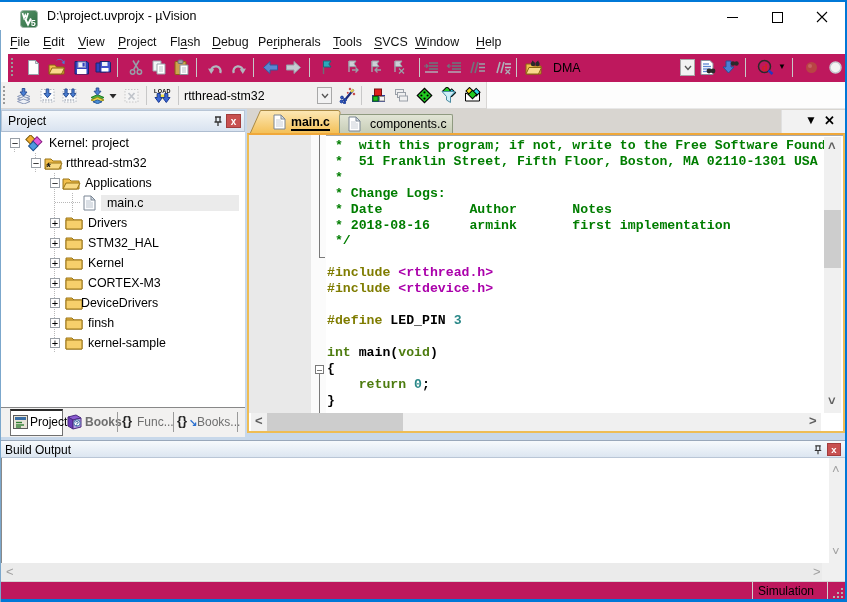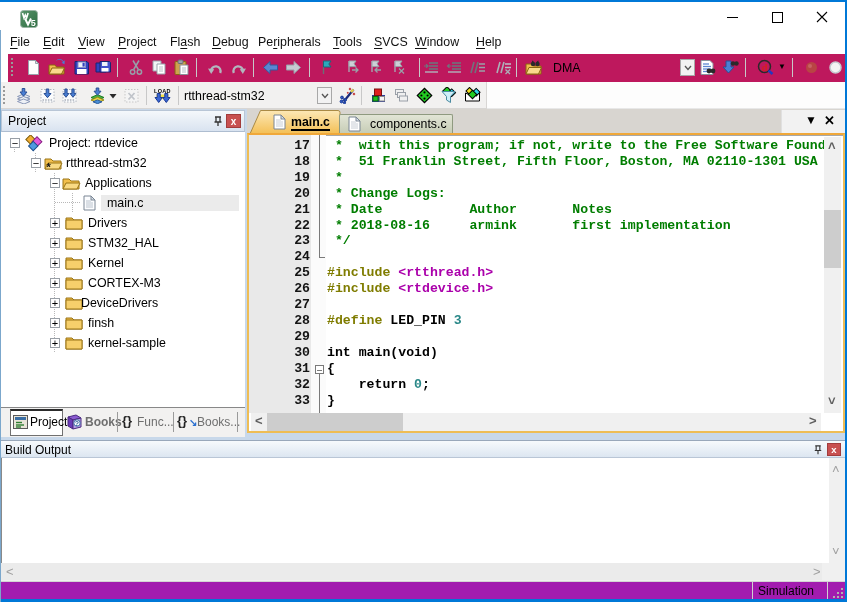--- a/index.html
+++ b/index.html
@@ -43,35 +43,35 @@
 #tabbar { position:absolute; left:0; top:0; width:598px; height:26px; background:#d8d5d0; }
 #edframe { position:absolute; left:0; top:24px; width:598px; height:300px; background:#fff; border:2px solid #eebd55; border-top:2px solid #f0a83a; }
 #gutter { position:absolute; left:0; top:0; width:62px; height:278px; background:#e9e9e9; }
 #foldcol { position:absolute; left:62px; top:0; width:15px; height:278px; background:#fbfbfb; }
 #lnums { position:absolute; left:0; top:3px; width:61px; height:272px; font-family:"Liberation Mono", monospace; font-size:13.2px; font-weight:bold; color:#141414; text-align:right; line-height:15.9px; }
 #code { position:absolute; left:78px; top:3px; width:497px; height:272px; overflow:hidden; font-family:"Liberation Mono", monospace; font-size:13.2px; font-weight:bold; line-height:15.9px; white-space:pre; color:#000; }
 .fold { position:absolute; background:#7a7a7a; }
 .cm { color:#007d00; } 
 .pp { color:#7f7c00; } 
 .hd { color:#ab00ab; } 
-.kw { color:#000000; } 
+.kw { color:#4d7c0f; } 
 .nm { color:#2a8888; } 
 
 #ed-vsb { position:absolute; right:2px; top:2px; width:17px; height:276px; background:#f0f0f0; }
 #ed-hsb { position:absolute; left:2px; bottom:0px; width:570px; height:18px; background:#f0f0f0; }
 
 #bout { position:absolute; left:0; top:440px; width:847px; height:141px; background:#f0f0f0; }
 #bo-head { position:absolute; left:0; top:0; width:847px; height:18px;
   background:linear-gradient(#f7fafc, #dce6f1); border-top:1px solid #99a8ba; border-bottom:1px solid #b9c6d6;
   font-size:12px; color:#000; }
 #bo-body { position:absolute; left:1px; top:18px; width:828px; height:105px; background:#fff; border-left:1px solid #898989;}
 #bo-vsb { position:absolute; left:829px; top:18px; width:14px; height:105px; background:#f0f0f0; }
 #bo-hsb { position:absolute; left:1px; top:123px; width:821px; height:17px; background:#ebebeb; }
 
-#status { position:absolute; left:0; top:581px; width:847px; height:22px; background:#a21caf; border-top:1px solid #d4d4d4; font-size:12px; color:#000; }
+#status { position:absolute; left:0; top:581px; width:847px; height:22px; background:#be185d; border-top:1px solid #d4d4d4; font-size:12px; color:#000; }
 #bottomborder { position:absolute; left:0; top:599px; width:847px; height:3px; background:#0078d7; }
 #rightborder { position:absolute; right:0; top:0; width:2px; height:602px; background:#0078d7; }
 #leftborder { position:absolute; left:0; top:30px; width:1px; height:572px; background:#7ba7cc; }
 .chev { font-family:"Liberation Sans"; color:#5f5f5f; font-size:13px; font-weight:bold; line-height:12px; }
 .lt { color:#9f9f9f; font-weight:normal; }
 </style>
 </head>
 <body>
 <div id="titlebar">
   <svg id="title-ico" viewBox="0 0 18 18">
@@ -79,20 +79,21 @@
         <linearGradient id="gic" x1="0" y1="0" x2="1" y2="1">
           <stop offset="0" stop-color="#58936a"></stop>
           <stop offset="1" stop-color="#2e6e42"></stop>
         </linearGradient>
       </defs>
       <rect x="0.5" y="0.5" width="17" height="17" rx="3" fill="url(#gic)" stroke="#9ab5a4"></rect>
       <path d="M2.5 3 l1.5 5 1.3-3 1.3 3 1.5-5" fill="none" stroke="#fff" stroke-width="1.6"></path>
       <path d="M5 8.5 L8 14.5 L11 8.5" fill="none" stroke="#fff" stroke-width="2"></path>
       <text x="13.3" y="16" font-size="9" font-weight="bold" fill="#fff" text-anchor="middle" font-family="Liberation Sans">5</text>
     </svg>
+  <div id="title-txt">D:\project.uvprojx - µVision</div>
   <svg class="capbtn" style="left:710px" viewBox="0 0 45 30">
       <path d="M17 15.5 H28" stroke="#000" stroke-width="1"></path>
     </svg>
   <svg class="capbtn" style="left:755px" viewBox="0 0 45 30">
       <rect x="17.5" y="10.5" width="10" height="10" fill="none" stroke="#000" stroke-width="1"></rect>
     </svg>
   <svg class="capbtn" style="left:800px" viewBox="0 0 45 30">
       <path d="M17 10 L27 20 M27 10 L17 20" stroke="#000" stroke-width="1.1"></path>
     </svg>
 </div>
@@ -423,21 +424,21 @@
 
       <div class="trow" style="left:0;top:1px;">
         <span class="expbox" style="left:9px;">
             <i>−</i>
           </span>
         <svg class="tico" style="left:24px" width="20" height="17" viewBox="0 0 20 17">
             <rect x="2.2" y="1.2" width="6.6" height="6.6" transform="rotate(45 5.5 4.5)" fill="#f0ad33" stroke="#7d5c0a"></rect>
             <rect x="8.6" y="3.2" width="6.9" height="6.9" transform="rotate(45 12 6.6)" fill="#e359d9" stroke="#8a1f84"></rect>
             <rect x="5" y="7.8" width="6.6" height="6.6" transform="rotate(45 8.3 11)" fill="#4f9ae0" stroke="#1c4f8a"></rect>
           </svg>
-        <span class="tlabel" style="left:48px">Project: rtdevice</span>
+        <span class="tlabel" style="left:48px">Kernel: project</span>
       </div>
       <div class="trow" style="left:0;top:21px;">
         <span class="expbox" style="left:30px;">
             <i>−</i>
           </span>
         <svg class="tico" style="left:42px" width="20" height="16" viewBox="0 0 20 16">
             <path d="M2 4 h6 l2 2 h8 v8 H2 Z" fill="#f2bf4d" stroke="#9a7516"></path>
             <path d="M2 14 L5 8 h14 l-3 6 Z" fill="#f9da85" stroke="#9a7516"></path>
             <text x="3.5" y="15.5" font-size="11" font-weight="bold" fill="#111">*</text>
           </svg>
@@ -603,21 +604,20 @@
         </svg>
       <span style="position:absolute;left:123px;top:8px;font-size:12.3px;color:#000;">components.c</span>
       <div style="position:absolute;left:534px;top:1px;width:64px;height:24px;background:#f2f2f2;border-left:1px solid #e0e0e0;"></div>
       <span style="position:absolute;left:558px;top:4px;font-size:12px;color:#000;">▼</span>
       <span style="position:absolute;left:577px;top:4px;font-size:13px;color:#000;font-weight:bold;">✕</span>
     </div>
     <div id="edframe">
       <div style="position:absolute;left:0;top:0;width:594px;height:1px;background:#a8a8a8;"></div>
       <div id="gutter"></div>
       <div id="foldcol"></div>
-      <div id="lnums">17<br>18<br>19<br>20<br>21<br>22<br>23<br>24<br>25<br>26<br>27<br>28<br>29<br>30<br>31<br>32<br>33</div>
       <div id="code"><span class="cm"> *  with this program; if not, write to the Free Software Foundation, Inc.,
  *  51 Franklin Street, Fifth Floor, Boston, MA 02110-1301 USA
  *
  * Change Logs:
  * Date           Author       Notes
  * 2018-08-16     armink       first implementation
  */</span>
 
 <span class="pp">#include</span> <span class="hd">&lt;rtthread.h&gt;</span>
 <span class="pp">#include</span> <span class="hd">&lt;rtdevice.h&gt;</span>

